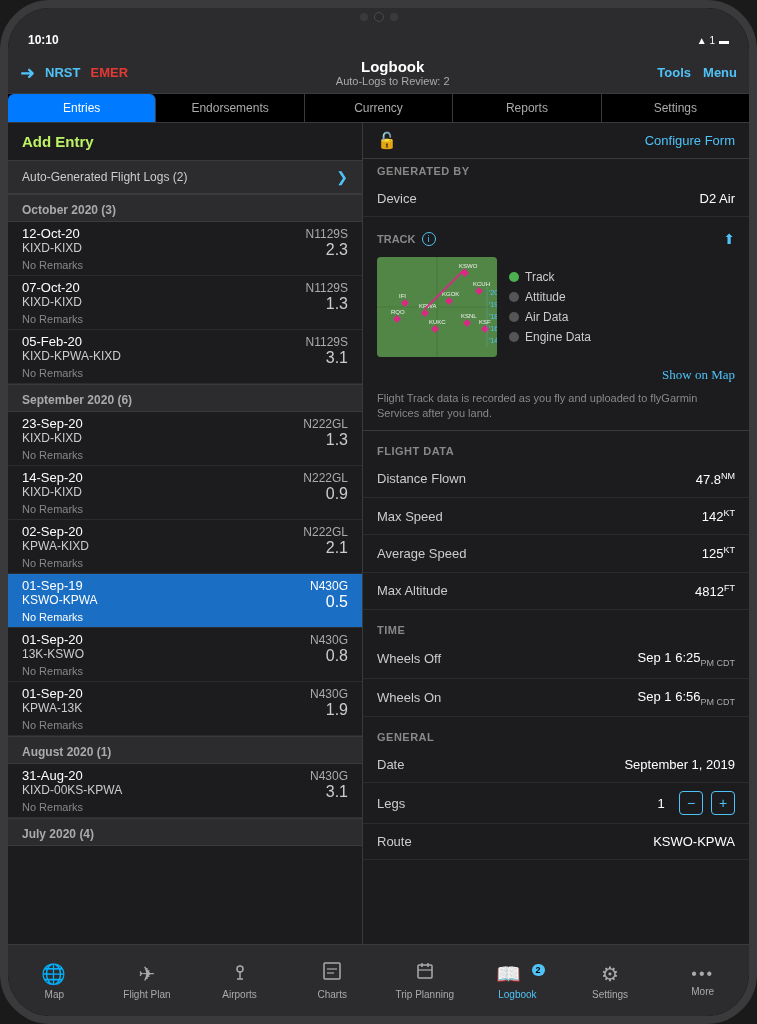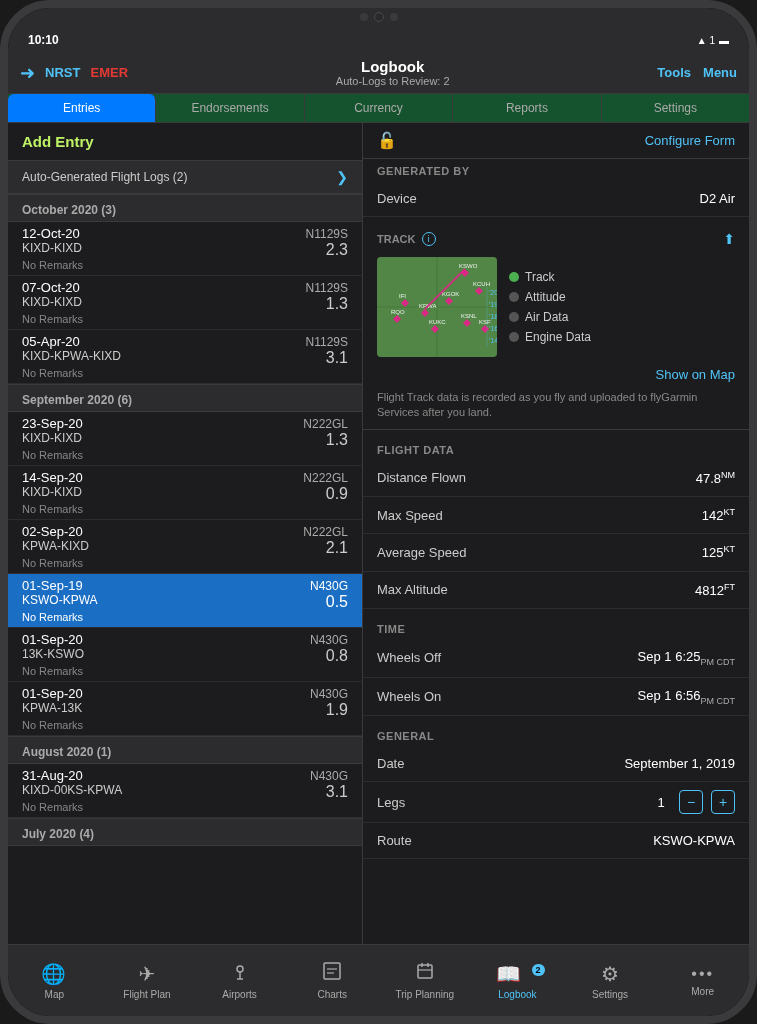--- a/index.html
+++ b/index.html
@@ -103,21 +103,21 @@
       font-size: 13px;
       font-weight: 600;
     }
     .header-menu {
       color: #4fc3f7;
       font-size: 13px;
       font-weight: 600;
     }
     
     .top-tabs {
-      background: #14532d;
+      background: #000000;
       display: flex;
       border-bottom: 1px solid #3a3a3c;
     }
     .top-tab {
       flex: 1;
       text-align: center;
       padding: 7px 4px;
       font-size: 12px;
       color: #aaa;
       border-right: 1px solid #3a3a3c;
@@ -358,20 +358,21 @@
     .legend-text {
       color: #ccc;
       font-size: 12px;
     }
     .show-on-map-btn {
       color: #4fc3f7;
       font-size: 13px;
       text-align: right;
       padding: 4px 14px;
       cursor: pointer;
+      font-family: Liberation Serif, serif;
     }
     .track-note {
       padding: 4px 14px 8px;
       color: #888;
       font-size: 11px;
       line-height: 1.4;
       border-bottom: 1px solid #3a3a3c;
     }
     
     .data-row-legs {
@@ -555,21 +556,21 @@
                 <span class="entry-tail">N1129S</span>
               </div>
             <div class="entry-row2">
                 <span class="entry-route">KIXD-KIXD</span>
                 <span class="entry-time">1.3</span>
               </div>
             <div class="entry-remarks">No Remarks</div>
           </div>
           <div class="entry-item">
             <div class="entry-row1">
-                <span class="entry-date">05-Apr-20</span>
+                <span class="entry-date">05-Feb-20</span>
                 <span class="entry-tail">N1129S</span>
               </div>
             <div class="entry-row2">
                 <span class="entry-route">KIXD-KPWA-KIXD</span>
                 <span class="entry-time">3.1</span>
               </div>
             <div class="entry-remarks">No Remarks</div>
           </div>
 
           <div class="month-header">

